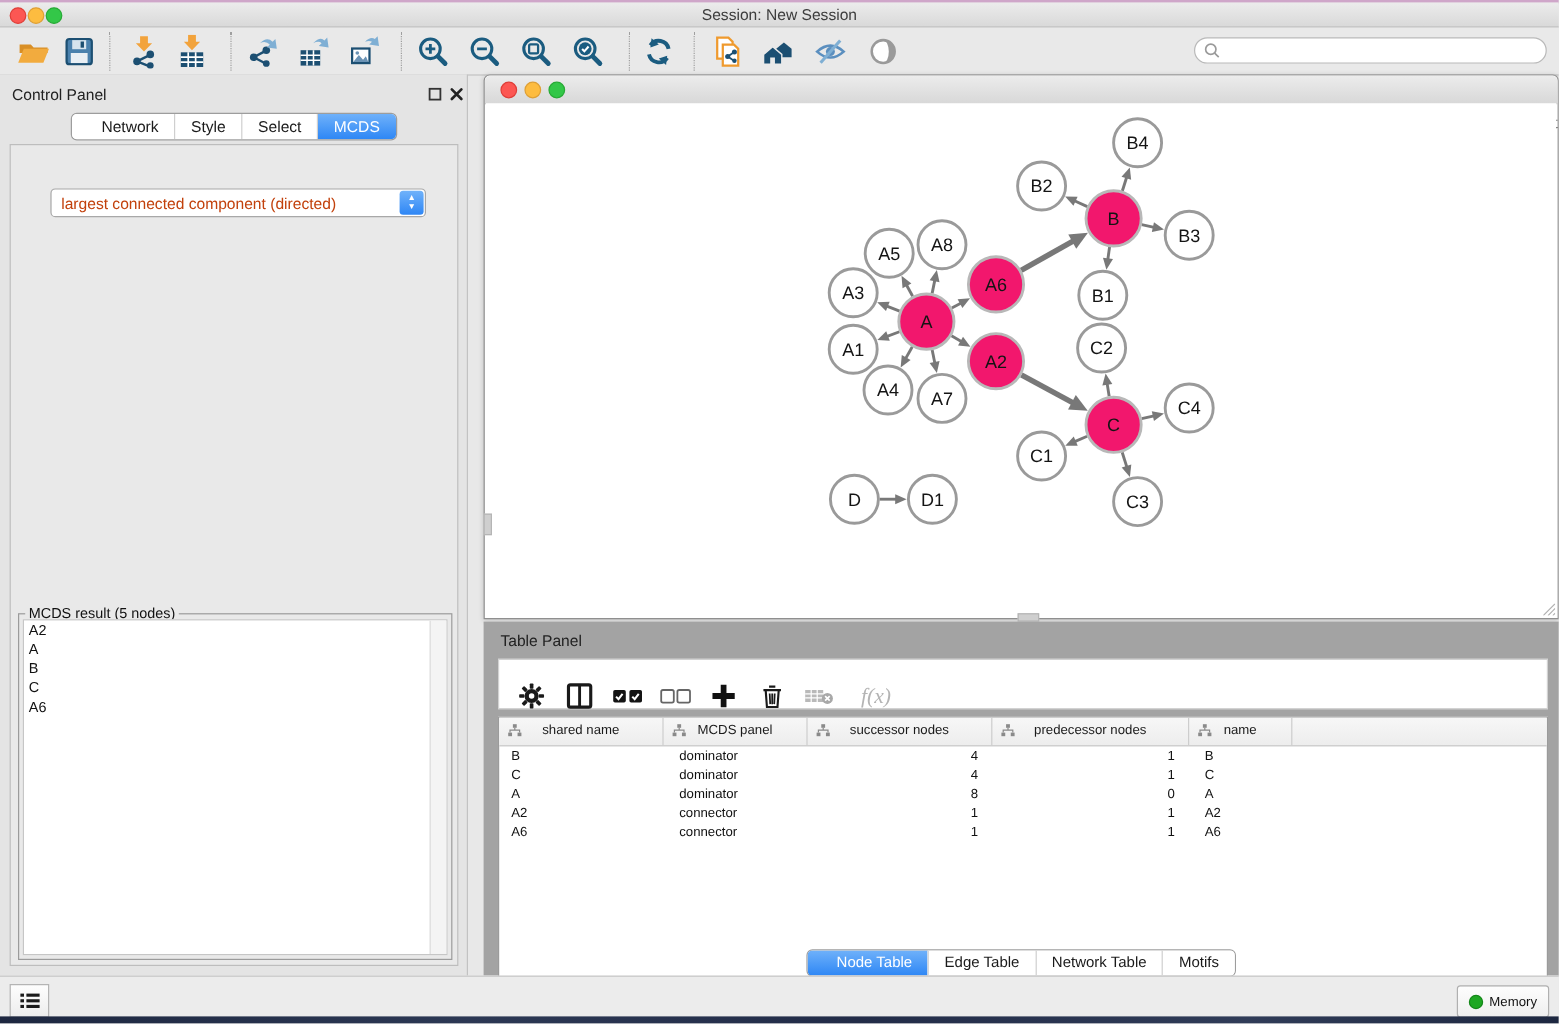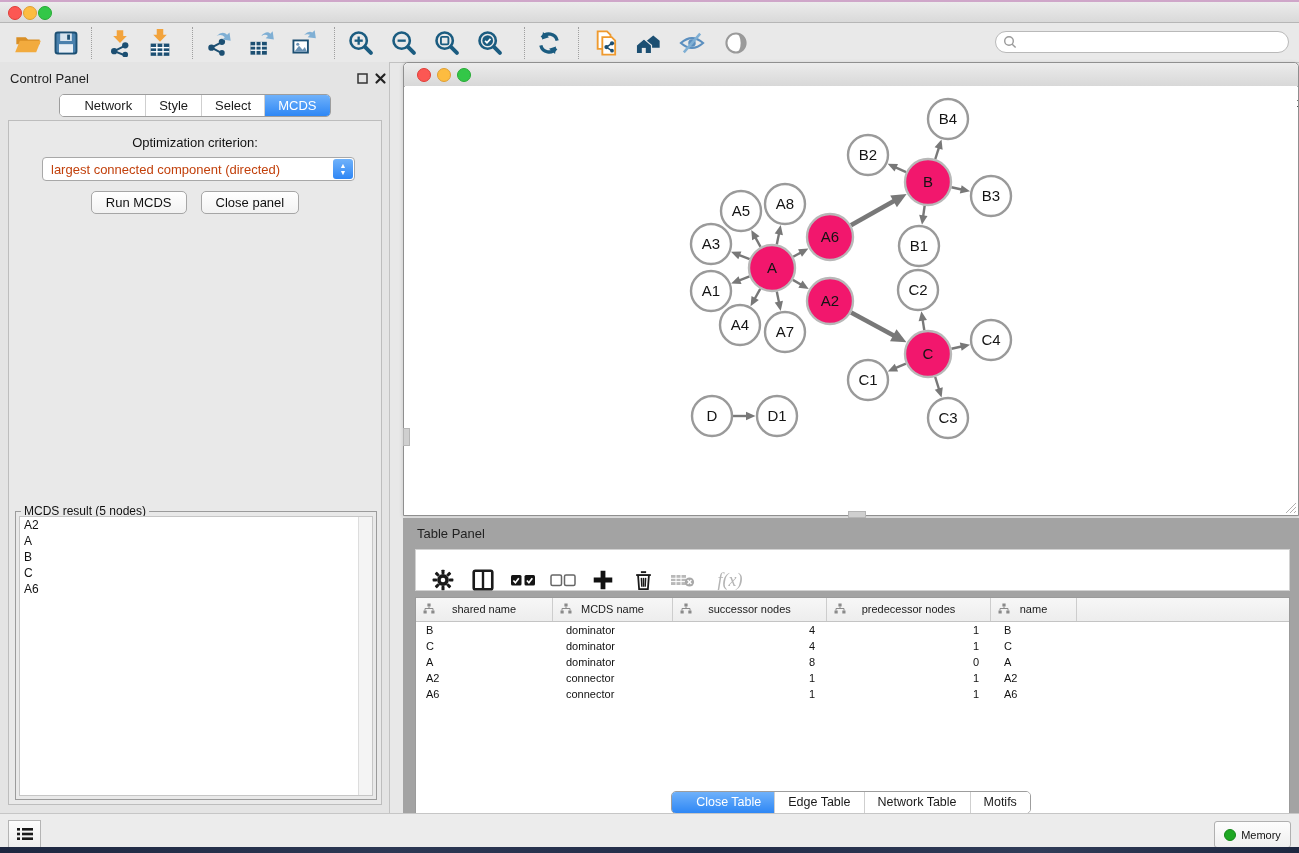--- a/index.html
+++ b/index.html
@@ -90,20 +90,21 @@
       background:linear-gradient(90deg,#1d2740,#2c3854 30%,#222c48 55%,#303c58 80%,#1d2740);}
 </style>
 </head>
 <body>
 
 <div class="abs" id="wallpaper-top"></div>
 <div class="abs" id="titlebar">
   <div class="abs tl t-red"></div>
   <div class="abs tl t-yel"></div>
   <div class="abs tl t-grn"></div>
+  <div class="abs title">Session: New Session</div>
 </div>
 
 <div class="abs" id="toolbar">
   <svg class="abs tbi" style="left:14px" viewBox="0 0 24 24">
     <path d="M2 7h8l2 2h10v4H2z" fill="#d98f26"></path>
       <path d="M1 20l4-10h18l-4 10z" fill="#f2ab3e"></path>
   </svg>
   <svg class="abs tbi" style="left:52px" viewBox="0 0 24 24">
     <rect x="3" y="3" width="18" height="18" rx="2" fill="#4a81ad" stroke="#1c4f72" stroke-width="1.6"></rect>
     <rect x="7" y="3.8" width="10" height="6.5" fill="#d7e4ee"></rect>
@@ -236,31 +237,26 @@
   </svg>
   <div class="abs" id="cp-tabs">
       <div class="seg" id="cp-seg">
         <button class="seg-btn">Network</button>
         <button class="seg-btn">Style</button>
         <button class="seg-btn">Select</button>
         <button class="seg-btn active">MCDS</button>
       </div>
     </div>
   <div class="abs" id="cp-body">
-    <div class="abs" id="opt-label">Optimization criterion:</div>
     <div class="abs" id="opt-select">
       <span class="val">largest connected component (directed)</span>
       <span id="opt-stepper">
           <span>▲</span>
           <span>▼</span>
         </span>
-    </div>
-    <div class="abs" id="cp-buttons">
-      <button class="push-btn">Run MCDS</button>
-      <button class="push-btn">Close panel</button>
     </div>
     <div id="mcds-result">
       <span class="legend">MCDS result (5 nodes)</span>
       <div id="mcds-list">
         <div id="mcds-scroll"></div>
       <div class="item">A2</div>
           <div class="item">A</div>
           <div class="item">B</div>
           <div class="item">C</div>
           <div class="item">A6</div>
@@ -502,21 +498,21 @@
         </div>
         <div class="hcell" style="width: 120px;">
           <svg width="12" height="12" viewBox="0 0 12 12">
             <g fill="#8a8a8a">
               <rect x="4.4" y="0.5" width="3.2" height="3"></rect>
               <rect x="0.5" y="7.5" width="3.2" height="3"></rect>
               <rect x="8.3" y="7.5" width="3.2" height="3"></rect>
             </g>
             <path d="M6 3.5 V5.5 M2 7.5 V5.5 H10 V7.5" stroke="#8a8a8a" stroke-width="1" fill="none"></path>
           </svg>
-          <span class="hlabel">MCDS name</span>
+          <span class="hlabel">MCDS panel</span>
         </div>
         <div class="hcell" style="width: 154px;">
           <svg width="12" height="12" viewBox="0 0 12 12">
             <g fill="#8a8a8a">
               <rect x="4.4" y="0.5" width="3.2" height="3"></rect>
               <rect x="0.5" y="7.5" width="3.2" height="3"></rect>
               <rect x="8.3" y="7.5" width="3.2" height="3"></rect>
             </g>
             <path d="M6 3.5 V5.5 M2 7.5 V5.5 H10 V7.5" stroke="#8a8a8a" stroke-width="1" fill="none"></path>
           </svg>
@@ -578,21 +574,21 @@
           <div class="tcell" style="width: 137px; text-align: left; padding: 0px 0px 0px 10px;">A6</div>
           <div class="tcell" style="width: 120px; text-align: left; padding: 0px 0px 0px 13px;">connector</div>
           <div class="tcell" style="width: 154px; text-align: right; padding: 0px 12px 0px 0px;">1</div>
           <div class="tcell" style="width: 164px; text-align: right; padding: 0px 12px 0px 0px;">1</div>
           <div class="tcell" style="width: 86px; text-align: left; padding: 0px 0px 0px 13px;">A6</div>
         </div>
       </div>
   </div>
   <div class="abs" id="tp-tabs">
       <div class="seg" id="tp-seg">
-        <button class="seg-btn active">Close Table</button>
+        <button class="seg-btn active">Node Table</button>
         <button class="seg-btn">Edge Table</button>
         <button class="seg-btn">Network Table</button>
         <button class="seg-btn">Motifs</button>
       </div>
     </div>
 </div>
 
 <div class="abs" id="status-bar">
   <div class="abs" id="list-btn">
     <svg viewBox="0 0 18 14" width="18" height="14">

